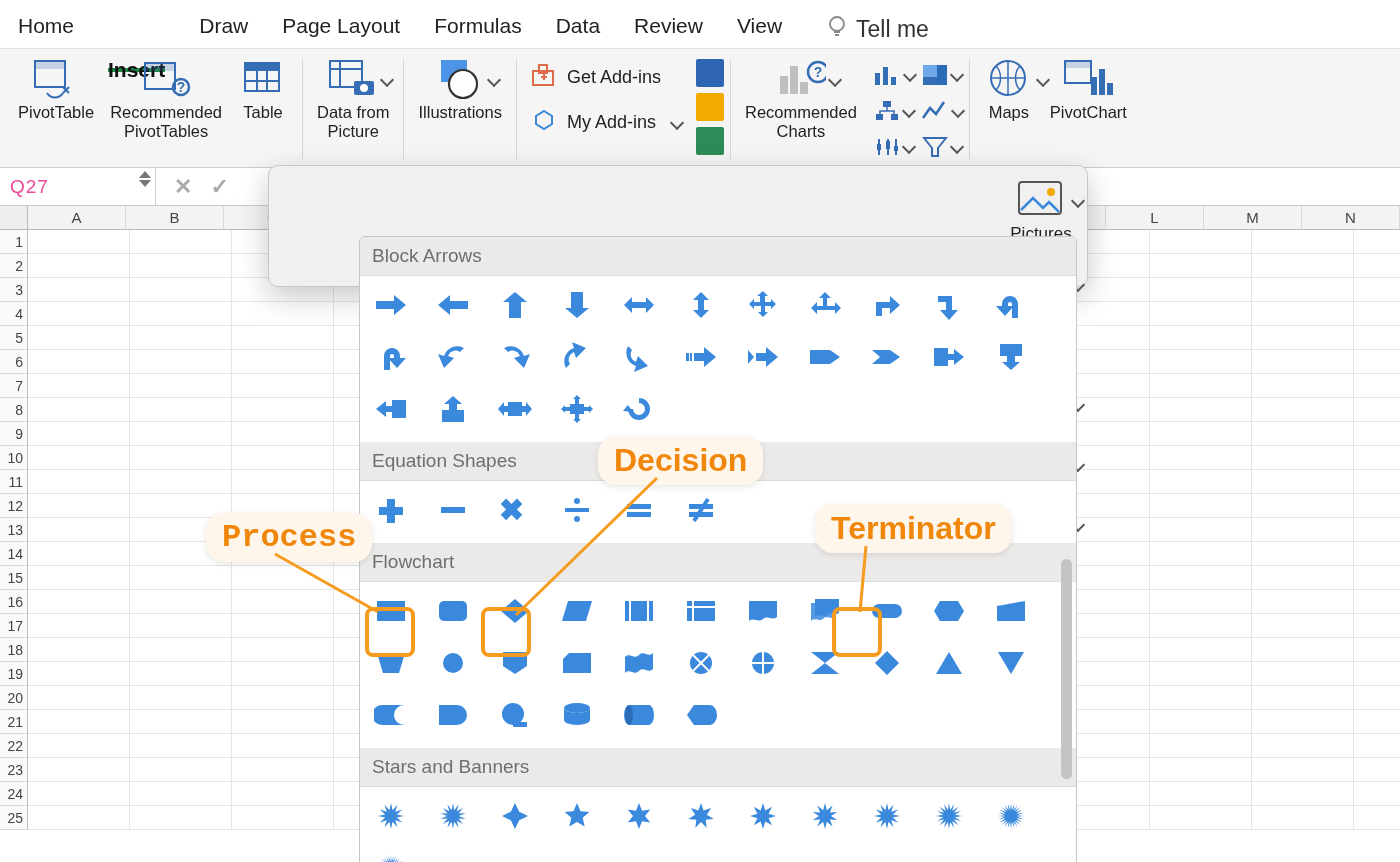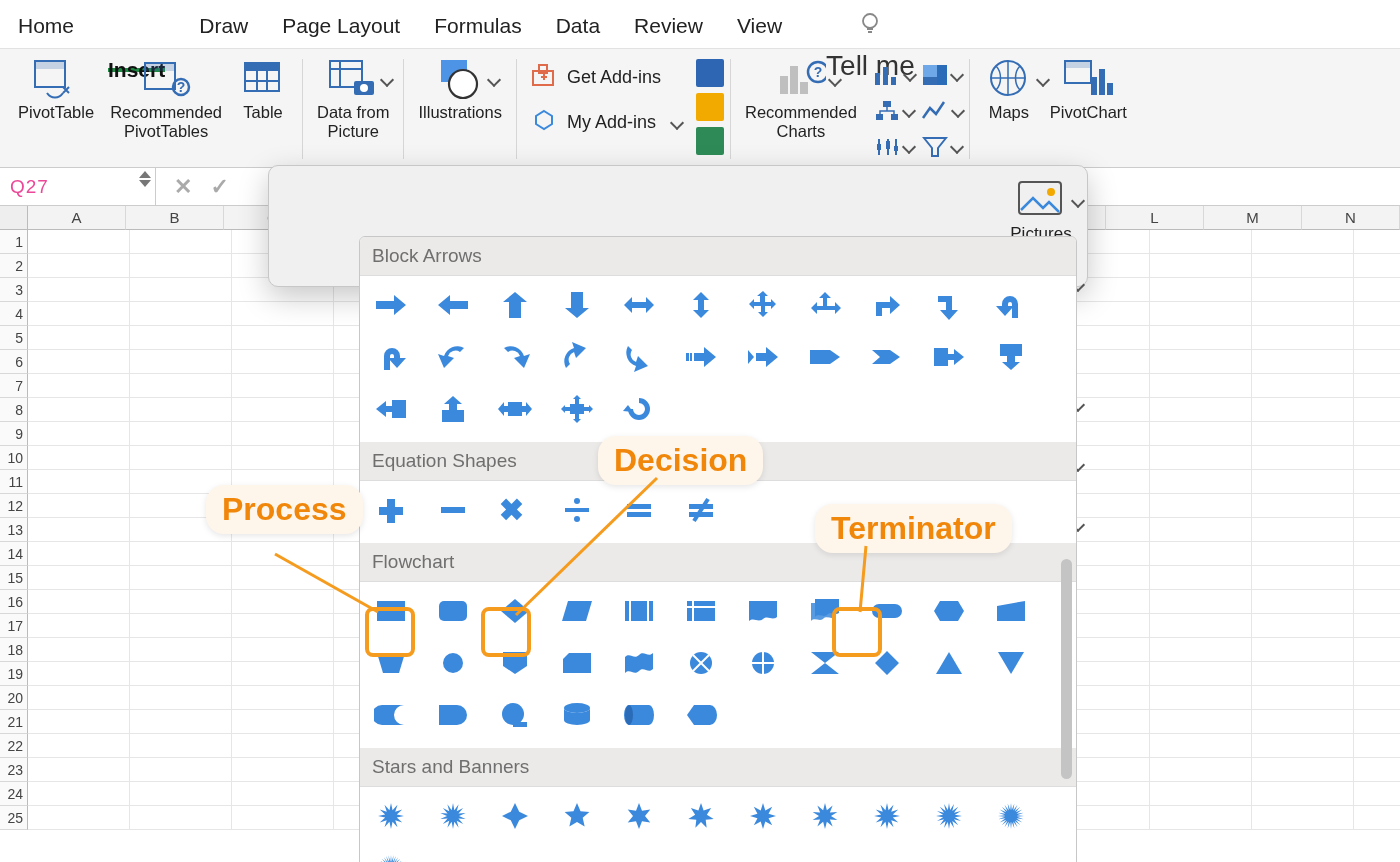--- a/index.html
+++ b/index.html
@@ -2,21 +2,21 @@
 <html><head>
 <meta charset="utf-8">
 <style>
   * { margin: 0; padding: 0; box-sizing: border-box; }
   body { font-family: -apple-system, "Segoe UI", Arial, sans-serif; background: #fff; width: 1400px; height: 862px; overflow: hidden; user-select: none; }
 
   
   .ribbon-tabs { display: flex; gap: 34px; padding: 10px 18px 0 18px; height: 48px; }
   .ribbon-tab { font-size: 21px; color: #222; padding: 4px 0 10px 0; cursor: pointer; }
   .ribbon-tab.active { font-weight: 600; border-bottom: 4px solid #1f8a44; color: #111; margin-top: 44px; }
-  .tellme { display: flex; align-items: center; gap: 8px; font-size: 28px; color: #333; margin-left: 10px; flex-direction: column; }
+  .tellme { display: flex; align-items: center; gap: 8px; font-size: 23px; color: #333; margin-left: 10px; }
 
   
   .ribbon { display: flex; height: 120px; background: #f5f5f5; border-top: 1px solid #e2e2e2; border-bottom: 1px solid #ccc; padding: 6px 10px 2px 10px; align-items: flex-start; }
   .rgroup { display: flex; flex-direction: column; align-items: center; justify-content: flex-start; padding: 2px 8px; height: 112px; }
   .rgroup .icon-big { width: 50px; height: 44px; display: flex; align-items: center; justify-content: center; margin-bottom: 2px; position: relative; }
   .rgroup .label { font-size: 16.5px; text-align: center; color: #222; line-height: 1.15; }
   .chev { display: inline-block; width: 10px; height: 10px; border-right: 2px solid #555; border-bottom: 2px solid #555; transform: rotate(45deg); margin-left: 6px; vertical-align: middle; }
   .sep { width: 1px; height: 100px; background: #d6d6d6; margin: 4px 6px; }
   .addins-col { display:flex; flex-direction:column; justify-content:center; gap:16px; padding:8px 8px;}
   .addins-row { display:flex; align-items:center; gap:10px; font-size:18px; color:#222;}
@@ -1232,21 +1232,21 @@
     </div>
   <div class="scrollbar">
       <div class="thumb" style="top:320px;height:220px"></div>
     </div>
 </div>
 
 <div class="hl" style="left:365px; top:607px;"></div>
 <div class="hl" style="left:481px; top:607px;"></div>
 <div class="hl" style="left:832px; top:607px;"></div>
 
-<div class="call" style="left:206px; top:485px;">Process</div>
+<div class="call" style="left:206px; top:513px;font-family:Liberation Mono, monospace;">Process</div>
 <div class="call" style="left:598px; top:436px;">Decision</div>
 <div class="call" style="left:815px; top:504px;">Terminator</div>
 
 <svg style="position:absolute;left:0;top:0;pointer-events:none" width="1400" height="862">
   <line x1="275" y1="554" x2="378" y2="612" stroke="#f59b1e" stroke-width="3"></line>
   <line x1="657" y1="478" x2="516" y2="615" stroke="#f59b1e" stroke-width="3"></line>
   <line x1="866" y1="546" x2="860" y2="612" stroke="#f59b1e" stroke-width="3"></line>
 </svg>
 
 </body></html>

